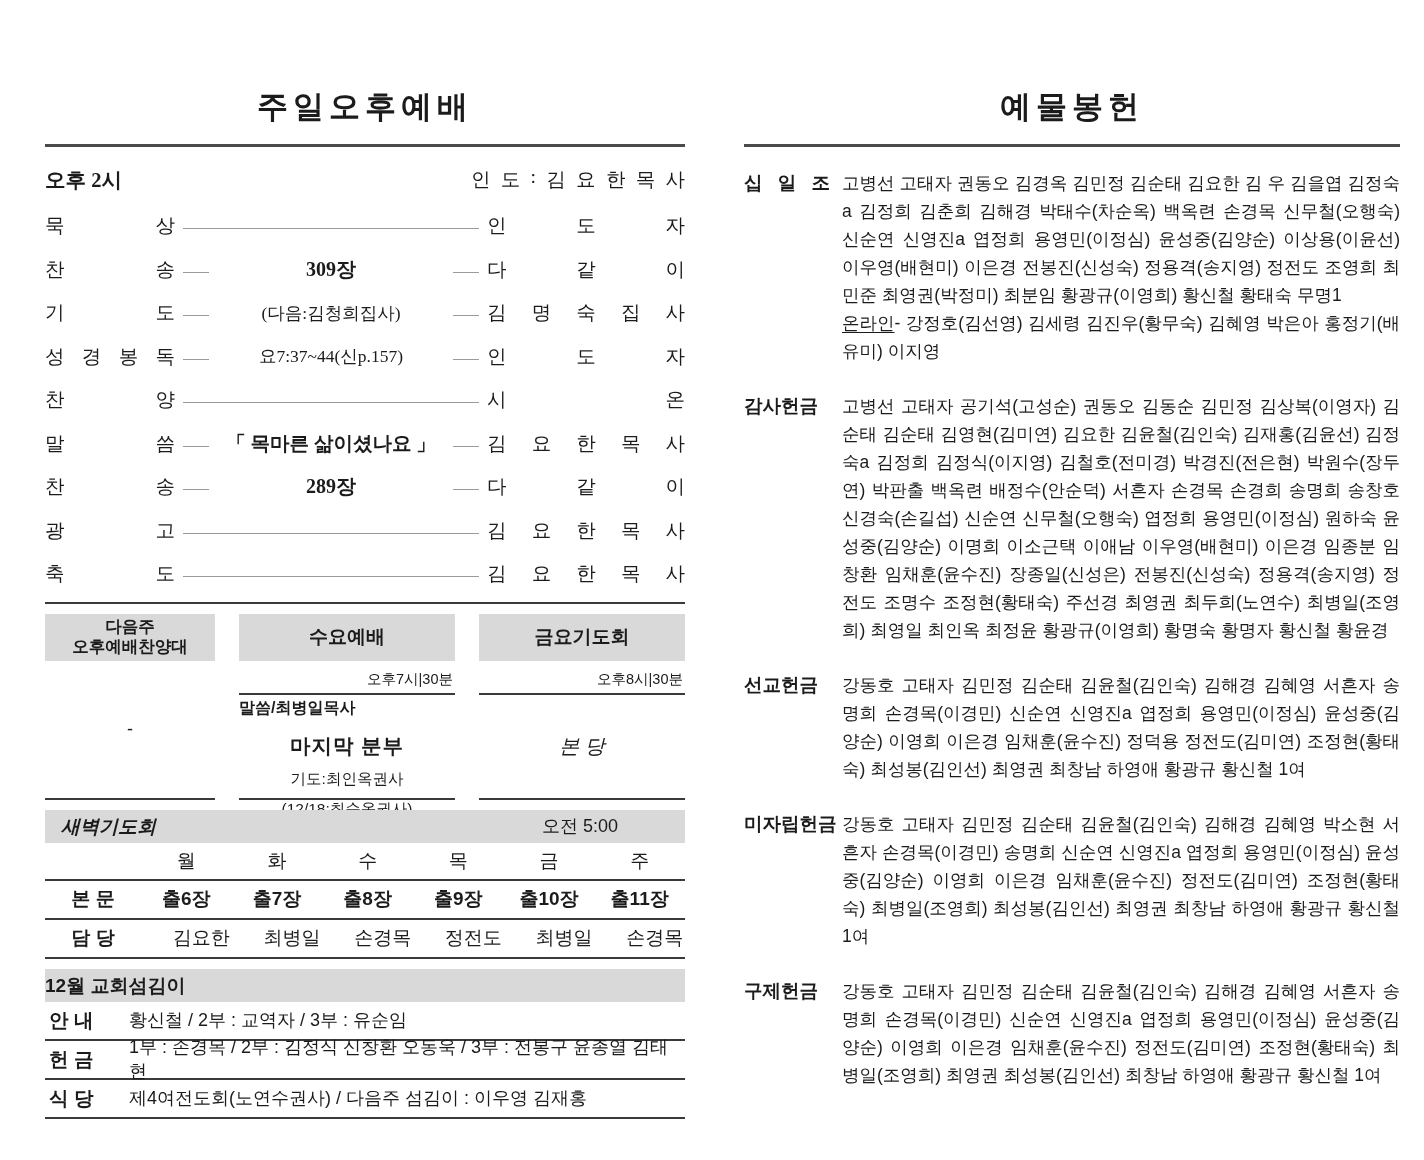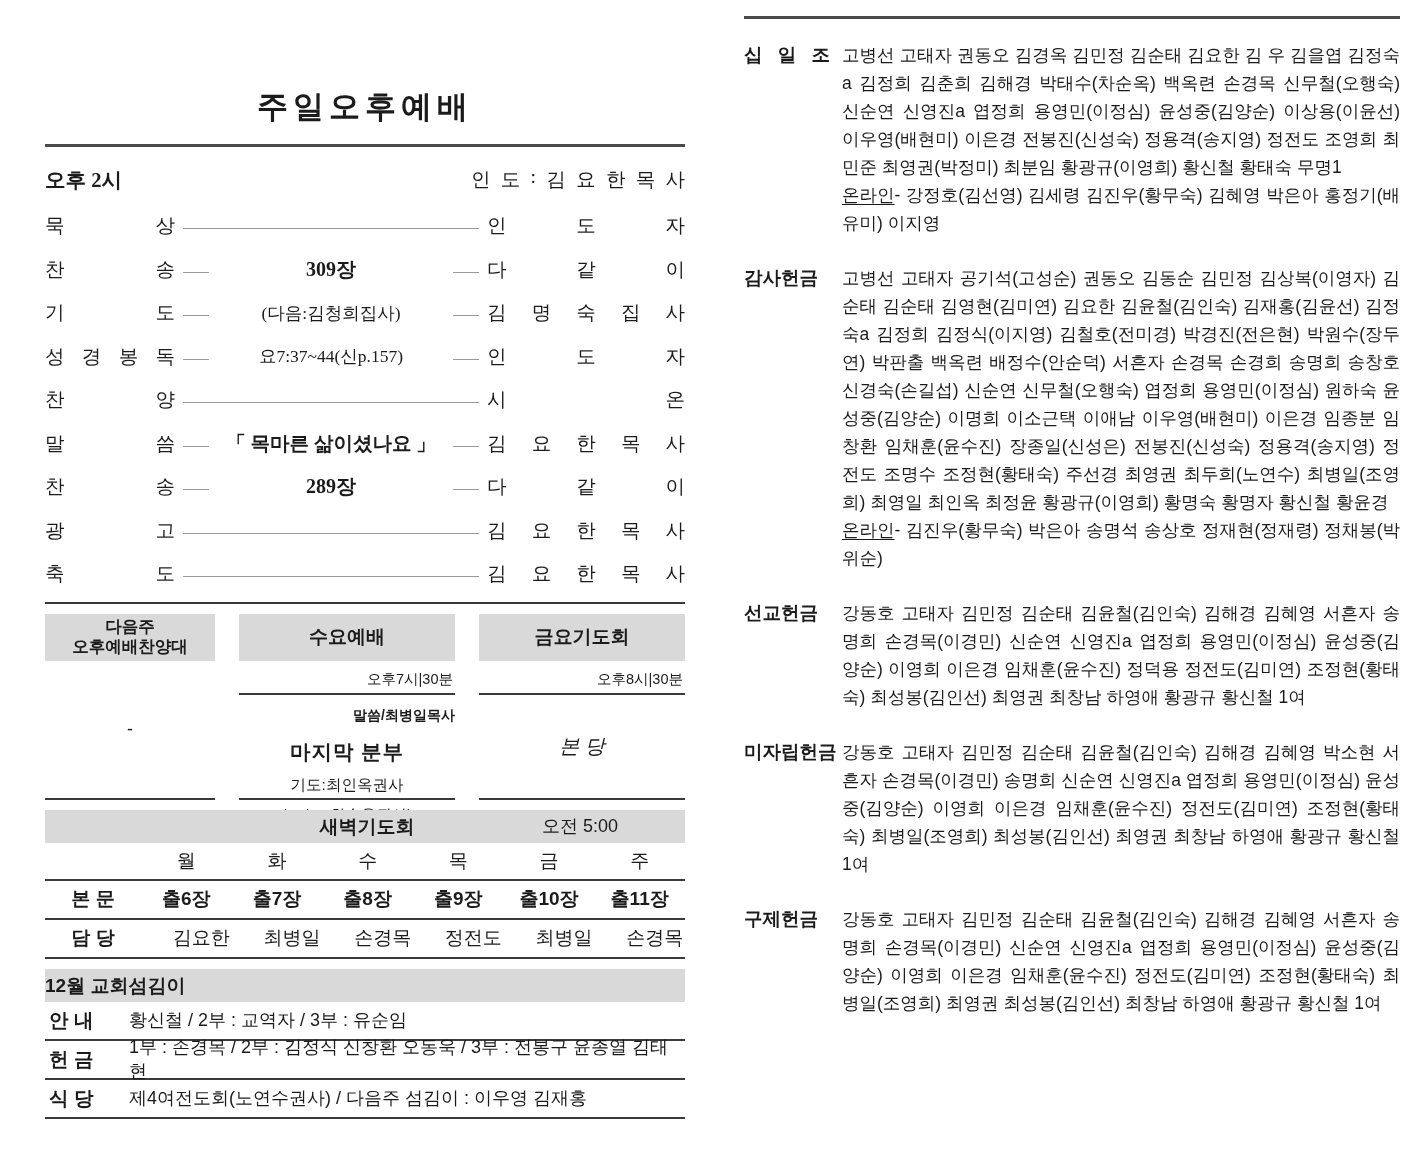--- a/index.html
+++ b/index.html
@@ -27,29 +27,29 @@
   .ctr.sermon{font-weight:700;font-size:19.5px;}
   .boxes{display:flex;gap:24px;margin-top:10px;}
   .box{border-bottom:2px solid #3a3a3a;display:flex;flex-direction:column;height:186px;box-sizing:border-box;
        font-family:"Liberation Sans","DejaVu Sans",sans-serif;}
   .box.b1{width:170px;}.box.b2{width:216px;}.box.b3{width:206px;}
   .bh{background:#d9d9d9;min-height:47px;display:flex;flex-direction:column;align-items:center;justify-content:center;
       font-weight:700;font-size:19px;line-height:1.2;}
   .bh.two span{font-size:16.5px;}
   .btime{width:100%;text-align:right;font-size:14.5px;padding:9px 2px 4px;border-bottom:2px solid #3a3a3a;box-sizing:border-box;}
   .bbody{flex:1;display:flex;align-items:center;justify-content:center;font-size:18px;}
-  .bspeaker{text-align:right;font-weight:700;font-size:14px;margin-top:12px;}
+  .bspeaker{text-align:left;font-weight:700;font-size:16px;margin-top:3px;}
   .bsermon{text-align:center;font-weight:700;font-size:20.5px;margin-top:13px;letter-spacing:1px;}
   .bprayer{text-align:center;font-size:15.5px;margin-top:9px;}
   .bplace{flex:1;display:flex;align-items:center;justify-content:center;font-size:20px;font-style:italic;}
 
   
   .dawn{margin-top:10px;font-family:"Liberation Sans","DejaVu Sans",sans-serif;}
   .gbar{background:#d9d9d9;height:33px;position:relative;font-weight:700;font-size:19px;}
-  .gtitle{position:absolute;left:4px;right:0;text-align:center;line-height:33px;}
+  .gtitle{position:absolute;left:16px;right:0;text-align:left;line-height:33px;font-style:italic;}
   .gtime{position:absolute;right:67px;line-height:33px;font-weight:400;font-size:18px;}
   .dgrid{display:grid;grid-template-columns:96px repeat(6,1fr);align-items:center;text-align:center;font-size:19px;}
   .days{height:36px;}
   .prow{height:37px;border-top:2px solid #3a3a3a;font-weight:700;}
   .lrow{height:37px;border-top:2px solid #3a3a3a;border-bottom:2px solid #3a3a3a;gap:30px;}
   .dlbl{font-weight:700;}
 
   
   .serving{margin-top:10px;font-family:"Liberation Sans","DejaVu Sans",sans-serif;}
   .gbar.centered{text-align:left;line-height:33px;}
@@ -288,20 +288,21 @@
         <span class="sval">1부 : 손경목  /  2부 : 김정식 신창환 오동욱  /  3부 : 전봉구 윤종열 김태현</span>
       </div>
       <div class="srow">
         <span class="slbl">식 당</span>
         <span class="sval">제4여전도회(노연수권사) / 다음주 섬김이 : 이우영 김재홍</span>
       </div>
     </div>
   </section>
 
   <section class="col right">
+    <h1 class="bigtitle">예물봉헌</h1>
     <div class="rule"></div>
 
     <div class="secs">
 
       <div class="sec">
         <div class="seclbl">
           <span class="jc">
               <span>십</span>
               <span>일</span>
               <span>조</span>
@@ -310,21 +311,20 @@
         <div class="secbody">
           <div>고병선 고태자 권동오 김경옥 김민정 김순태 김요한 김 우 김을엽 김정숙a 김정희 김춘희 김해경 박태수(차순옥) 백옥련 손경목 신무철(오행숙) 신순연 신영진a 엽정희 용영민(이정심) 윤성중(김양순) 이상용(이윤선) 이우영(배현미) 이은경 전봉진(신성숙) 정용격(송지영) 정전도 조영희 최민준 최영권(박정미) 최분임 황광규(이영희) 황신철 황태숙 무명1</div>
           <div class="online"><u>온라인</u><span>- 강정호(김선영) 김세령 김진우(황무숙) 김혜영 박은아 홍정기(배유미) 이지영</span></div>
         </div>
       </div>
 
       <div class="sec">
         <div class="seclbl">감사헌금</div>
         <div class="secbody">
           <div>고병선 고태자 공기석(고성순) 권동오 김동순 김민정 김상복(이영자) 김순태 김순태 김영현(김미연) 김요한 김윤철(김인숙) 김재홍(김윤선) 김정숙a 김정희 김정식(이지영) 김철호(전미경) 박경진(전은현) 박원수(장두연) 박판출 백옥련 배정수(안순덕) 서흔자 손경목 손경희 송명희 송창호 신경숙(손길섭) 신순연 신무철(오행숙) 엽정희 용영민(이정심) 원하숙 윤성중(김양순) 이명희 이소근택 이애남 이우영(배현미) 이은경 임종분 임창환 임채훈(윤수진) 장종일(신성은) 전봉진(신성숙) 정용격(송지영) 정전도 조명수 조정현(황태숙) 주선경 최영권 최두희(노연수) 최병일(조영희) 최영일 최인옥 최정윤 황광규(이영희) 황명숙 황명자 황신철 황윤경</div>
-          <div class="online"><u>온라인</u><span>- 김진우(황무숙) 박은아 송명석 송상호 정재현(정재령) 정채봉(박위순)</span></div>
         </div>
       </div>
 
       <div class="sec">
         <div class="seclbl">선교헌금</div>
         <div class="secbody">
           <div>강동호 고태자 김민정 김순태 김윤철(김인숙) 김해경 김혜영 서흔자 송명희 손경목(이경민) 신순연 신영진a 엽정희 용영민(이정심) 윤성중(김양순) 이영희 이은경 임채훈(윤수진) 정덕용 정전도(김미연) 조정현(황태숙) 최성봉(김인선) 최영권 최창남 하영애 황광규 황신철 1여</div>
         </div>
       </div>
 

